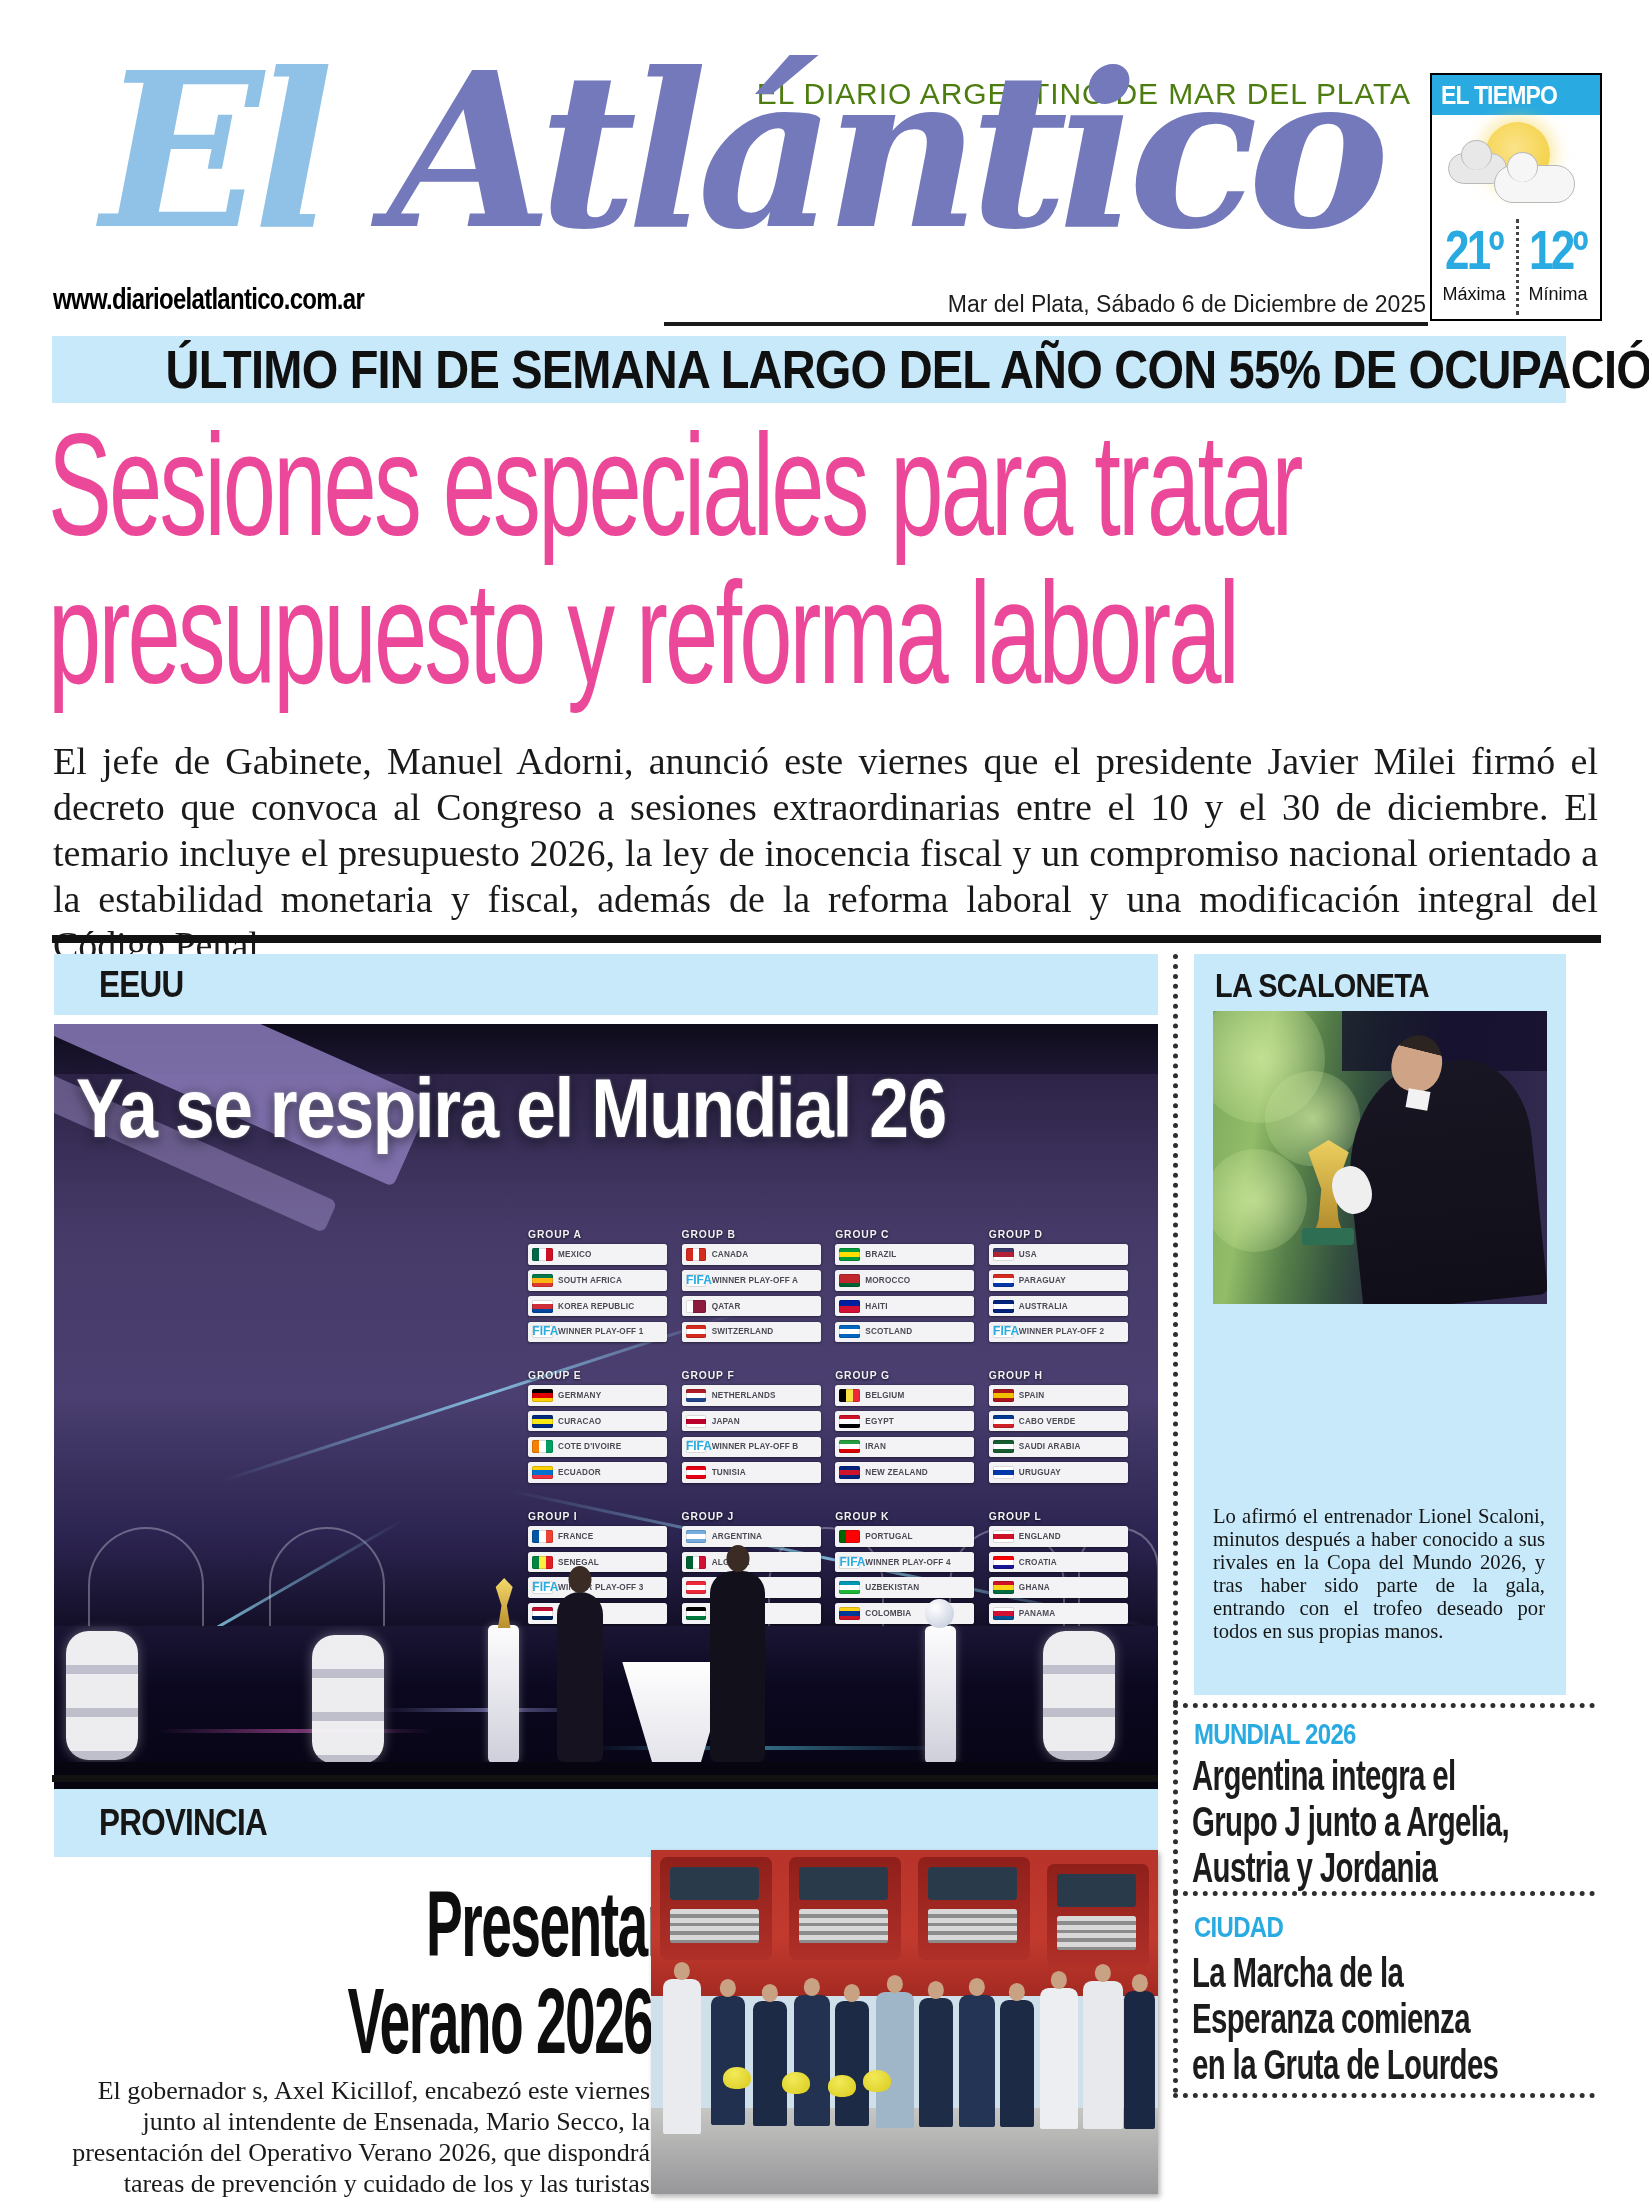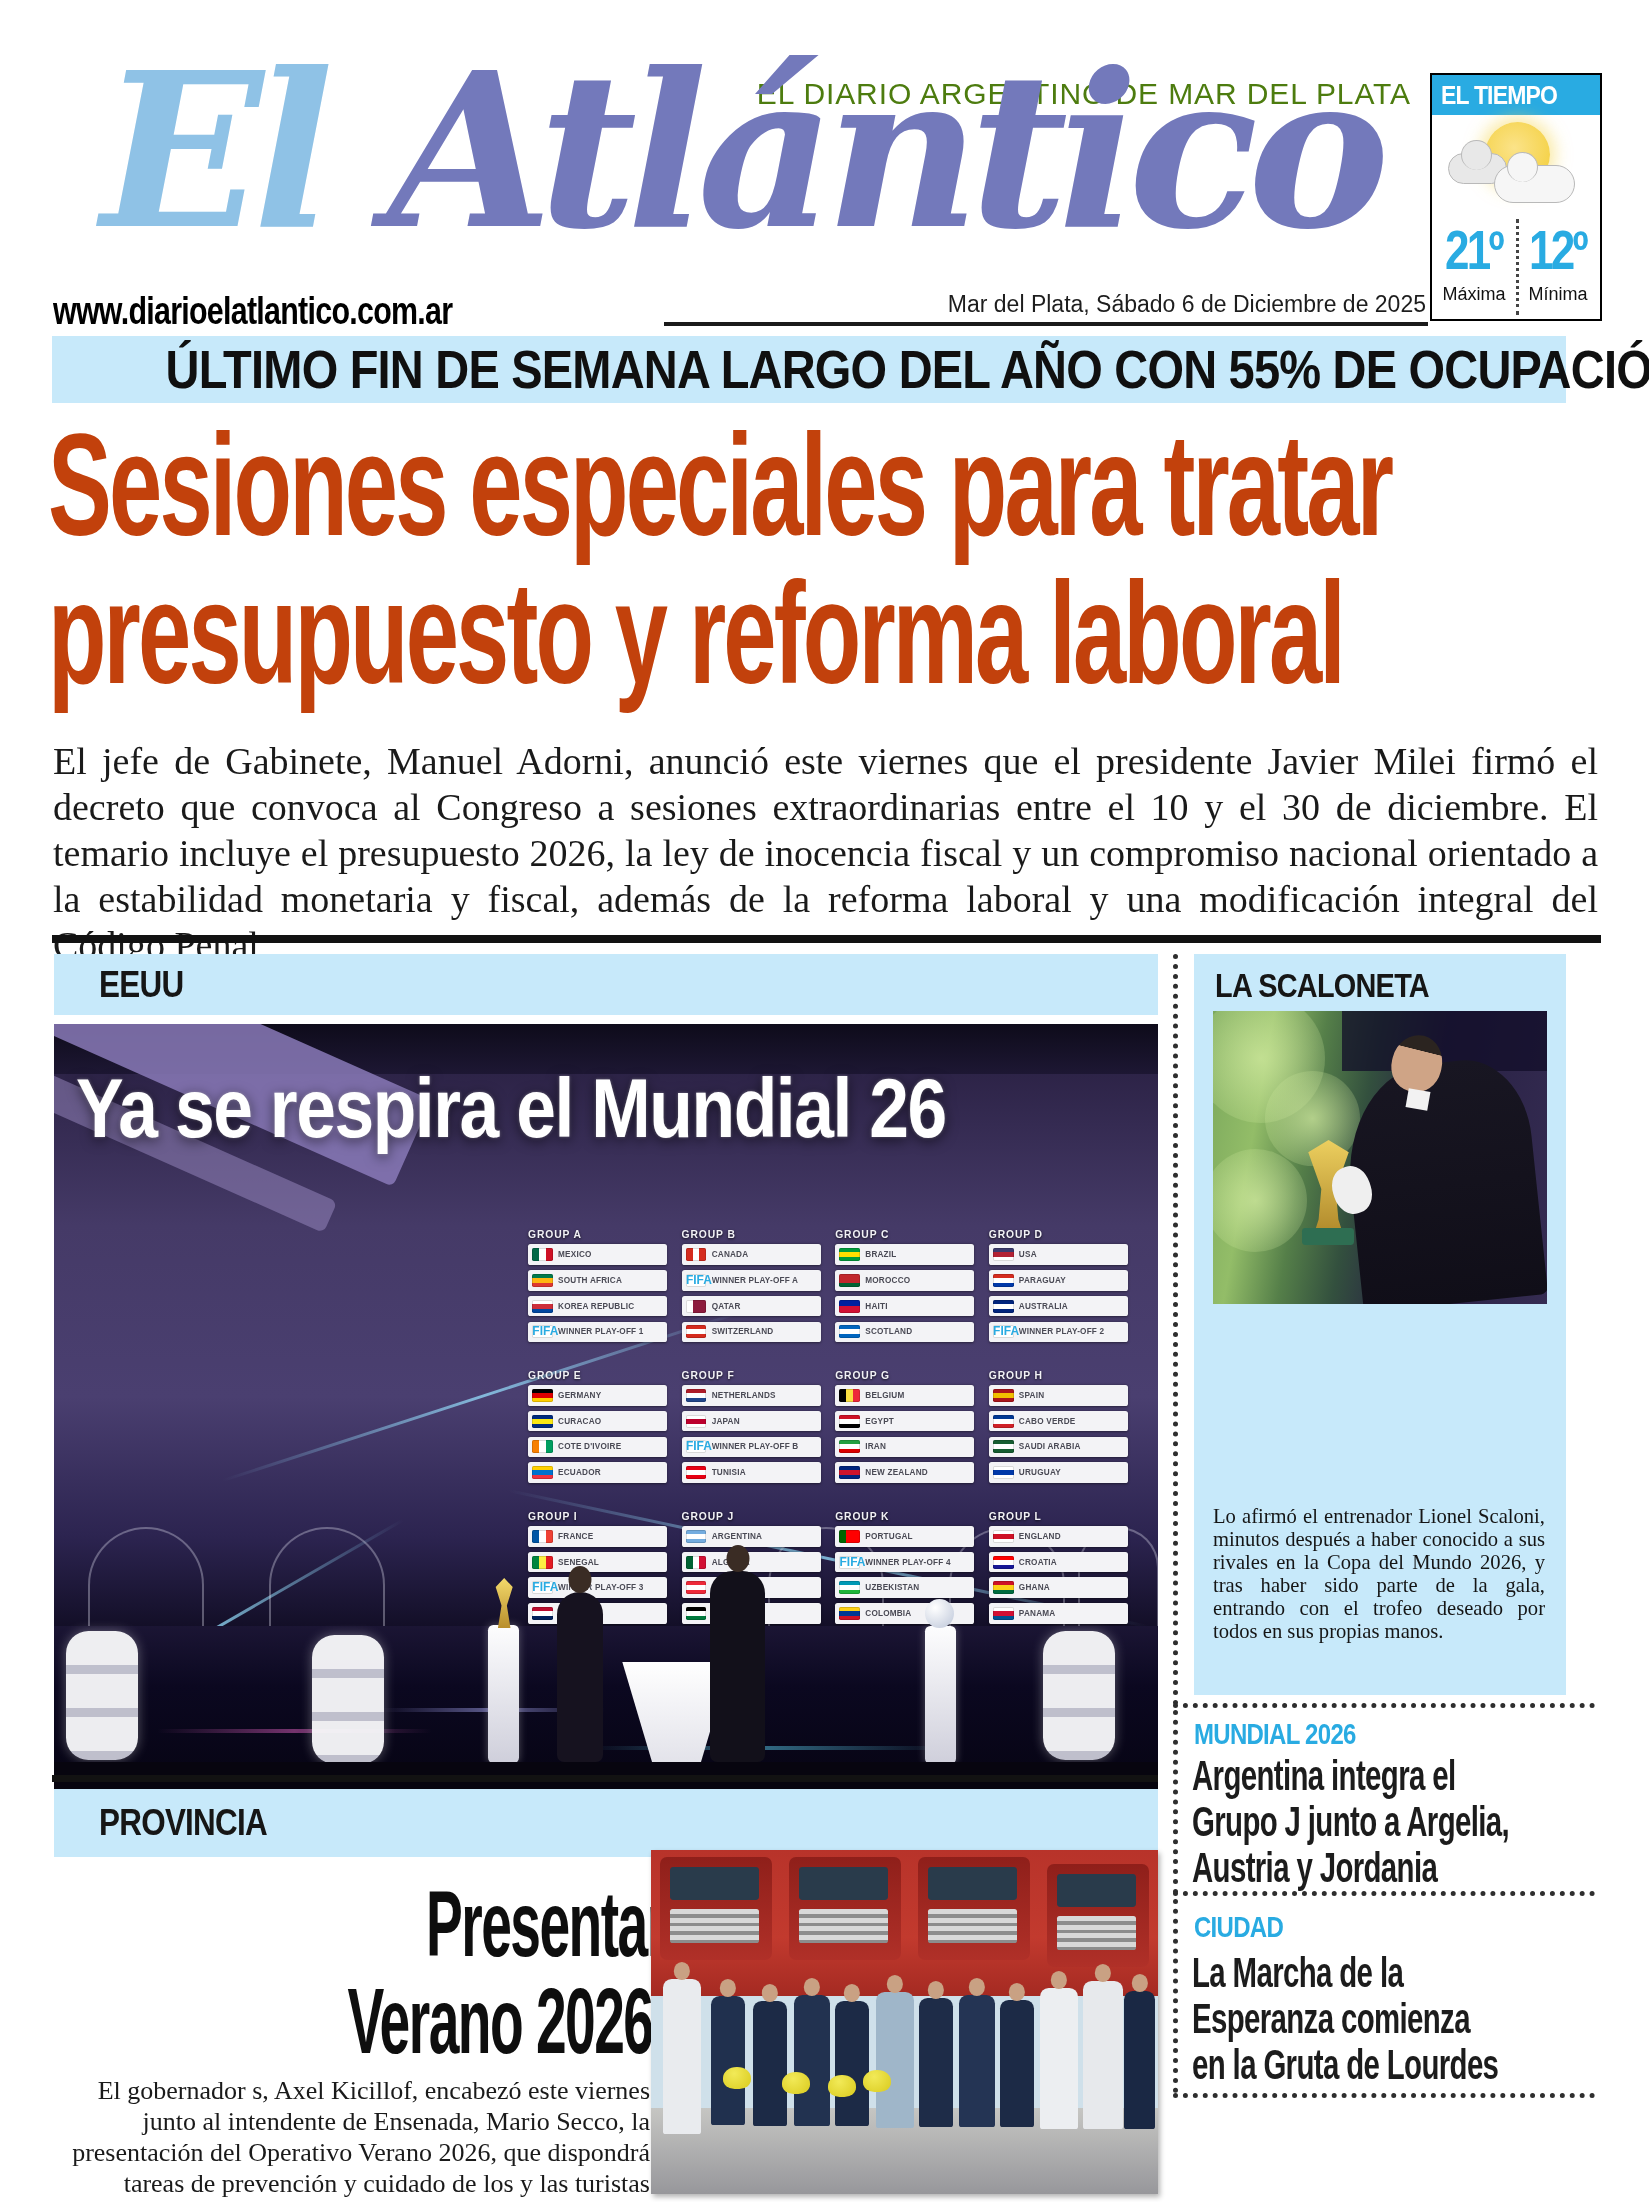--- a/index.html
+++ b/index.html
@@ -16,21 +16,21 @@
   .rc-head{font-weight:bold;font-size:42px;line-height:46px;color:#1c1c1c;letter-spacing:-0.9px;}
   .serif{font-family:"Liberation Serif",serif;}
   .dotted-h{border-top:5.2px dotted #2e2e2e;height:0;}
   .dotted-v{border-left:5.2px dotted #2e2e2e;width:0;}
 
   
   #tagline{top:77px;right:238px;font-size:30px;letter-spacing:0.9px;color:#4d7c0f;}
   #logo{left:69px;top:45px;font-family:"DejaVu Serif",serif;font-style:italic;font-weight:bold;
         font-size:213px;line-height:1;letter-spacing:-10.3px;}
   #logo .el{color:#8fc2e6;margin-left:32px;} #logo .atl{color:#7379bb;}
-  #site-url{left:53px;top:282px;font-size:38px;font-weight:bold;letter-spacing:-0.9px;color:#000;margin-top:8px;}
+  #site-url{left:53px;top:282px;font-size:30px;font-weight:bold;letter-spacing:-0.9px;color:#000;}
   #dateline{top:291px;right:223px;font-size:23px;color:#1d1d1d;}
   #date-rule{left:664px;top:322px;width:764px;height:4.3px;background:#1a1a1a;}
 
   
   #weather{left:1430px;top:73px;width:172px;height:248px;border:2.6px solid #000;background:#fff;box-sizing:border-box;}
   #weather-head{height:40px;background:#29abe2;color:#fff;display:flex;align-items:center;
                 font-weight:bold;font-size:25px;padding-left:8.6px;letter-spacing:-0.9px;}
   #weather-icon{position:relative;height:102px;}
   .sun{position:absolute;left:53px;top:6.9px;width:65px;height:65px;border-radius:50%;
        background:radial-gradient(circle at 45% 40%,#fbe389,#f5d34c 70%,#eec43e);box-shadow:0 0 15.5px 5.2px rgba(246,216,92,.55);}
@@ -41,22 +41,22 @@
                 background:inherit;border:1.7px solid #b9b9b9;border-bottom:none;}
   #temps{display:flex;height:67px;position:relative;}
   .temp{flex:1;text-align:center;color:#29abe2;font-weight:bold;font-size:55px;letter-spacing:-3.4px;line-height:67px;}
   #temp-div{position:absolute;left:50%;top:1.7px;height:96px;border-left:3.4px dotted #444;}
   #temp-labels{display:flex;}
   .temp-label{flex:1;text-align:center;font-size:18px;color:#111;}
 
   
   #banner{left:52px;top:336px;width:1514px;height:67px;background:#c7e9fa;text-align:center;}
   #banner span{font-weight:bold;font-size:54px;line-height:67px;letter-spacing:-0.9px;color:#101010;}
-  #headline{left:48px;top:411px;width:1557px;font-weight:bold;font-size:145px;line-height:148px;
-            letter-spacing:-4.3px;color:#c2410c;}
+  #headline{left:48px;top:411px;width:1557px;font-weight:normal;font-size:145px;line-height:148px;
+            letter-spacing:-4.3px;color:#ec4899;}
   #deck{left:53px;top:738px;width:1545px;font-size:38px;line-height:46px;color:#1a1a1a;text-align:justify;}
   .black-rule{background:#121212;}
 
   
   #eeuu-bar{left:54px;top:954px;width:1104px;height:61px;}
   #eeuu-bar span{padding-left:53px;line-height:61px;}
   #photo-draw{left:54px;top:1024px;width:1104px;height:776px;overflow:hidden;
      background:linear-gradient(180deg,#251c3d 0%,#453a67 26%,#4a3f70 48%,#2c2450 66%,#120e26 78%,#0a0818 100%);}
   .truss{left:0;top:0;width:1104px;height:50px;background:linear-gradient(180deg,#0e0b1a,#1d1733);}
   .beam{border-radius:6.9px;}

